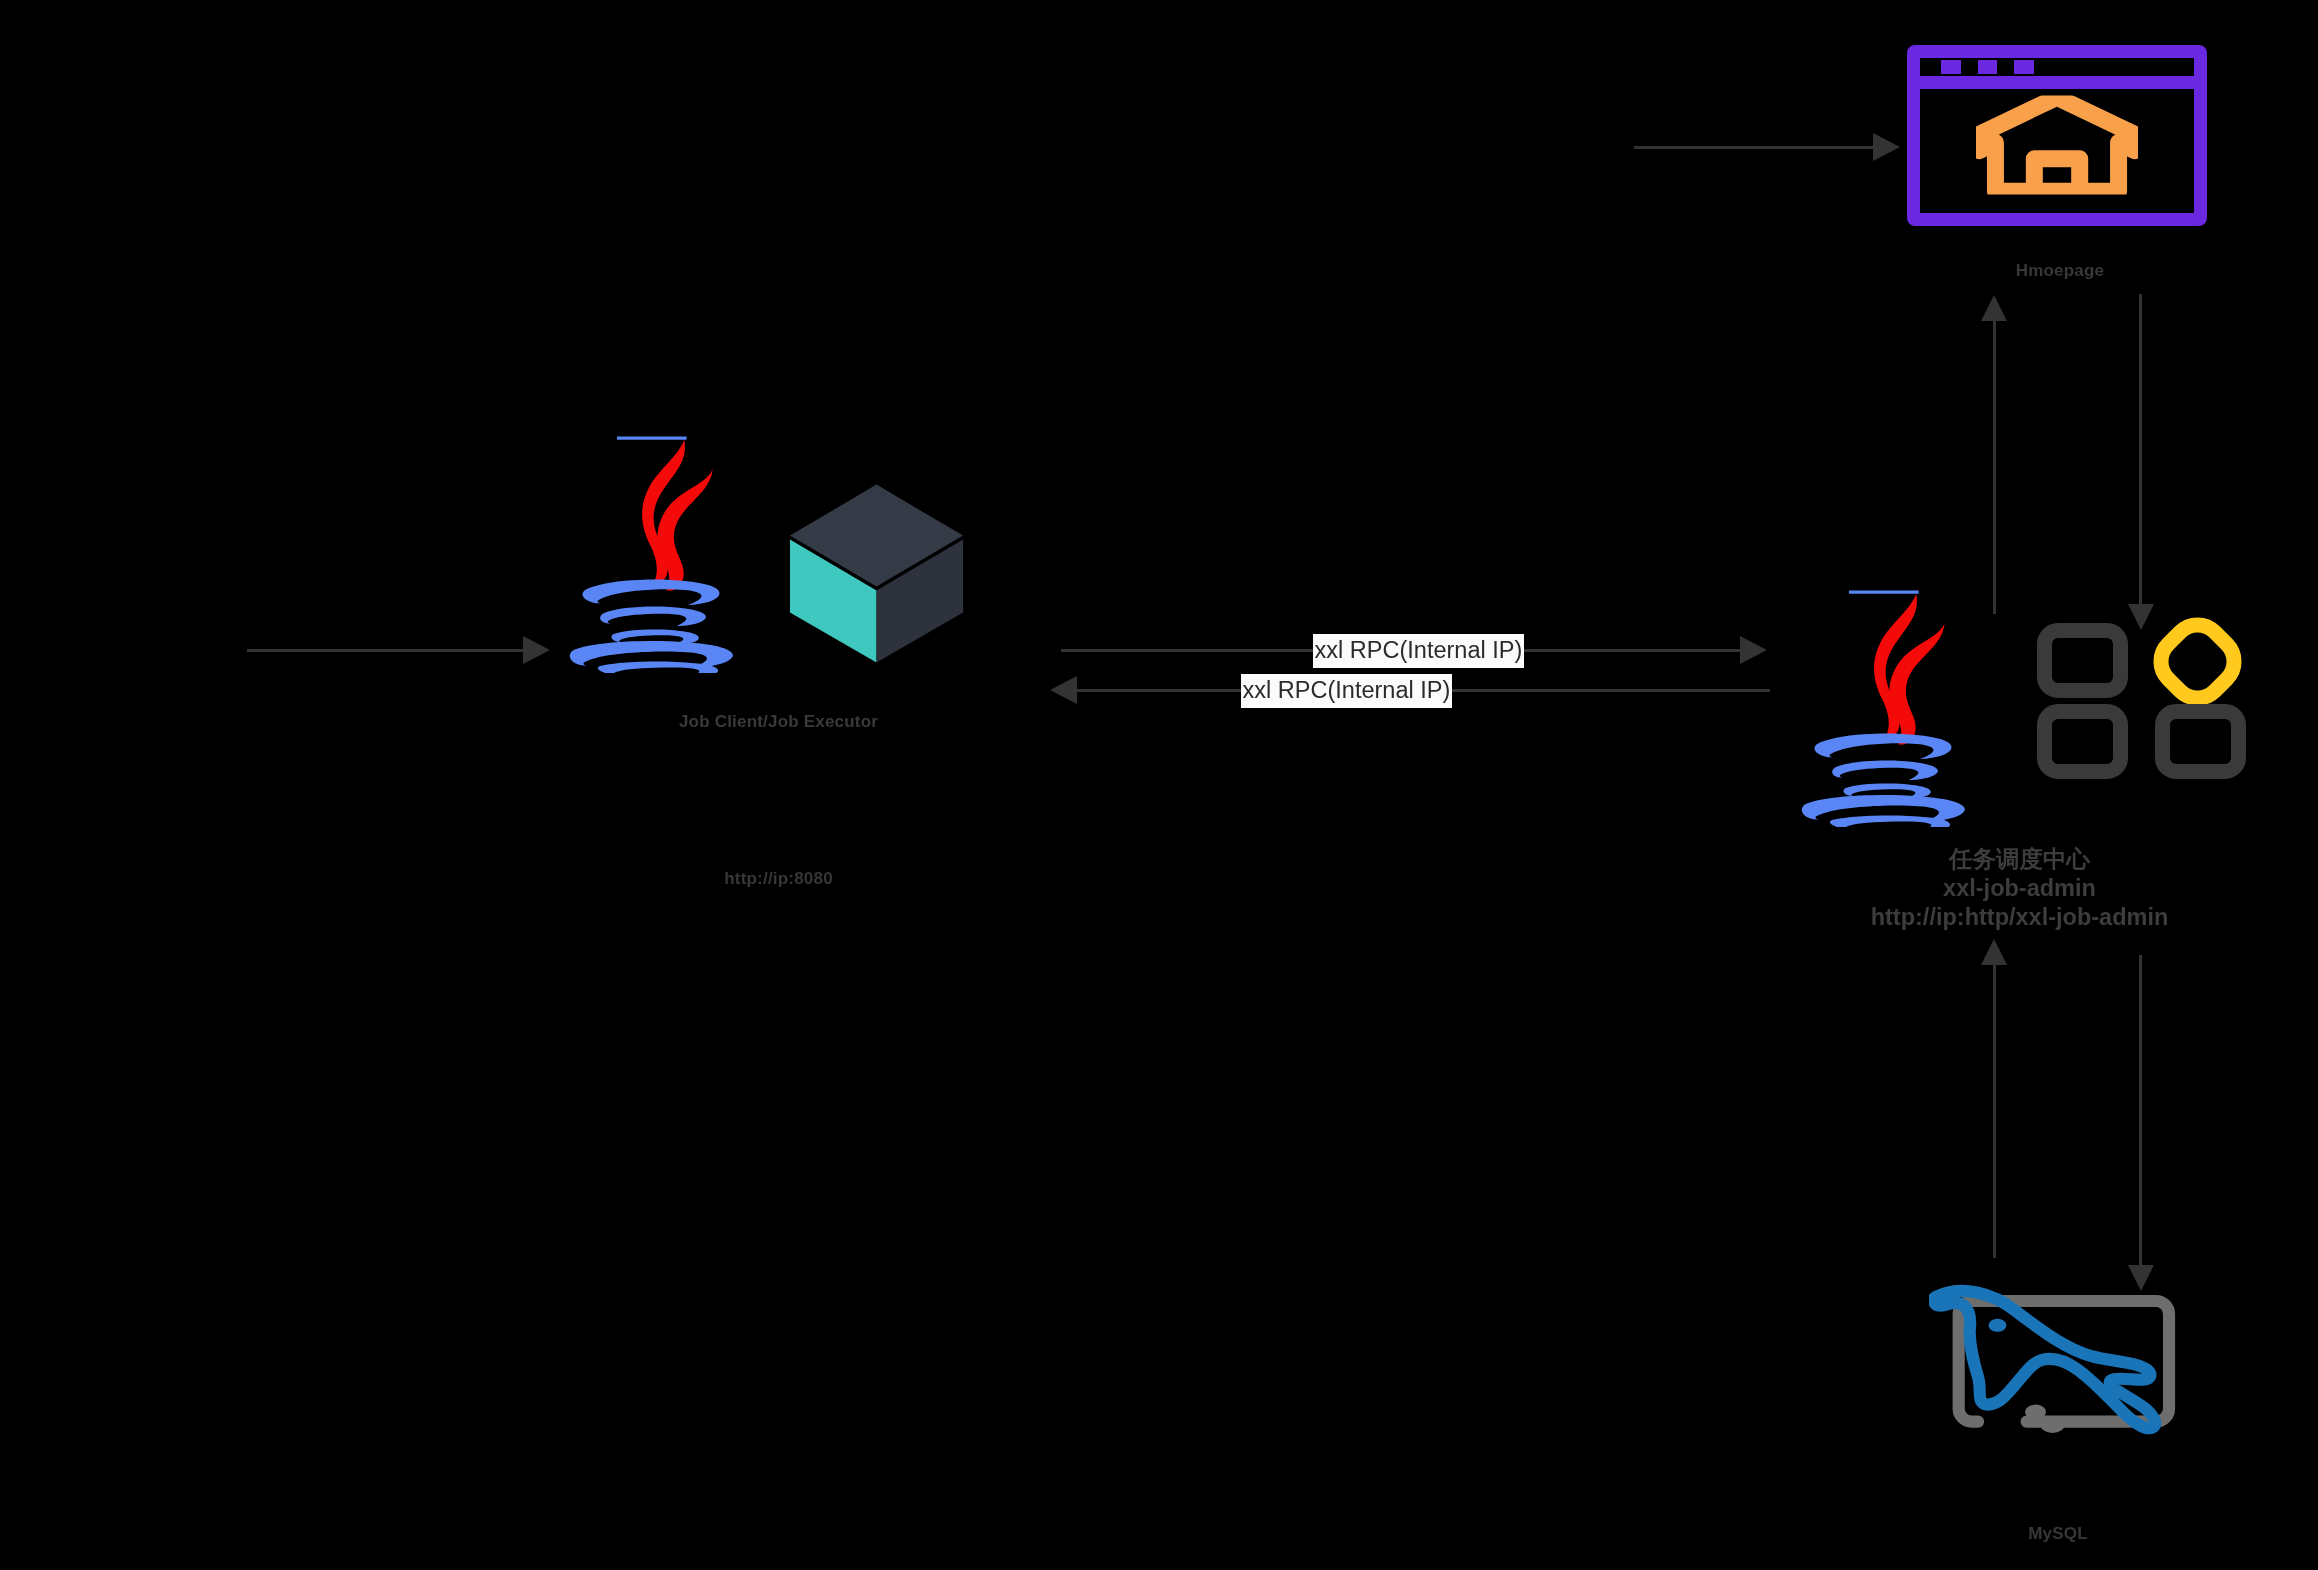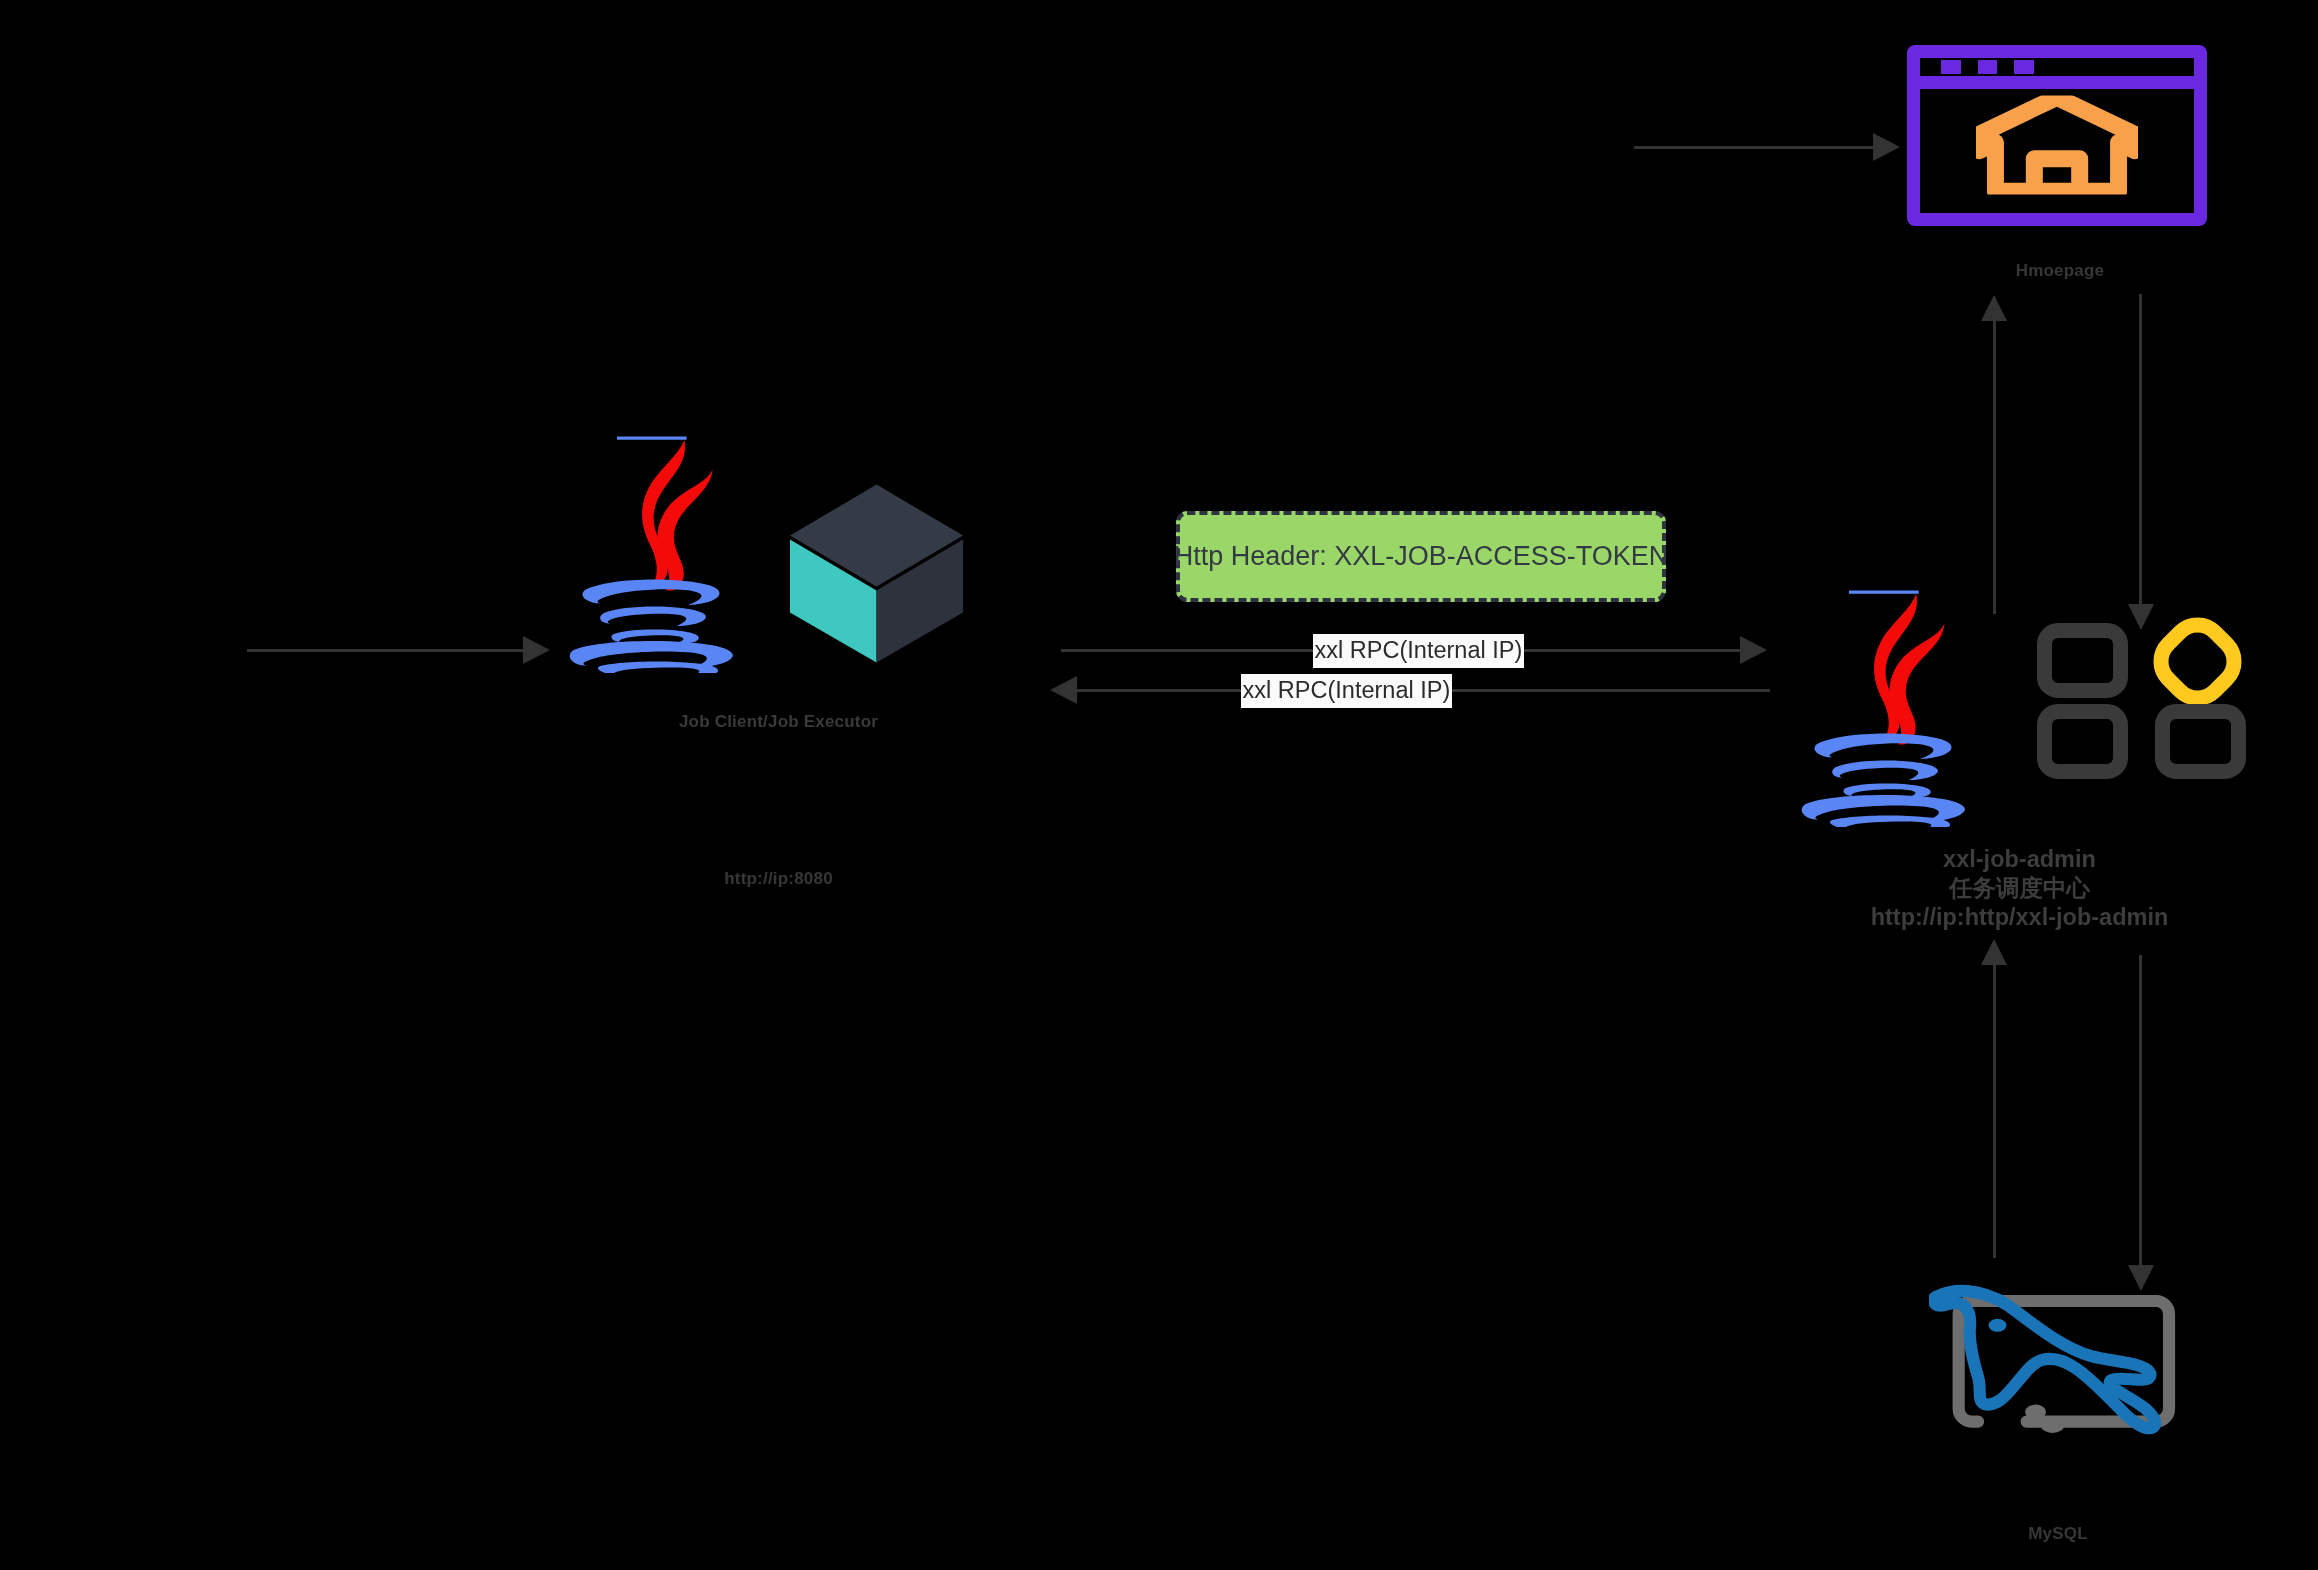--- a/index.html
+++ b/index.html
@@ -200,23 +200,20 @@
       <polygon points="115,2 222,65 115,128 8,65" fill="#353a47"></polygon>
       <polygon points="8,70 115,133 115,222 8,160" fill="#3ec8bf"></polygon>
       <polygon points="222,70 222,160 115,222 115,133" fill="#2d323d"></polygon>
     </svg>
   </div>
 
   <div class="node-label" style="left:523px;top:712px;width:511px;">Job Client/Job Executor</div>
 
   <div class="node-label thin" style="left:523px;top:869px;width:511px;font-weight:700;">http://ip:8080</div>
 
-  <div class="note-box" style="left:1176px;top:511px;width:490px;height:91px;">
-    <span>Http Header: XXL-JOB-ACCESS-TOKEN</span>
-  </div>
 
   <div class="arrow-line-h" style="left:1061px;top:649px;width:681px;"></div>
   <div class="head-right" style="left:1740px;top:636px;"></div>
   <div class="edge-label" style="left:1313px;top:634px;">xxl RPC(Internal IP)</div>
 
   <div class="arrow-line-h" style="left:1077px;top:689px;width:693px;"></div>
   <div class="head-left" style="left:1050px;top:676px;"></div>
   <div class="edge-label" style="left:1241px;top:674px;">xxl RPC(Internal IP)</div>
 
   <div class="java" style="left:1800px;top:584px;width:187px;height:243px;">
@@ -252,22 +249,22 @@
   </div>
 
   <div class="gridsq" style="left:2037px;top:623px;width:227px;height:156px;">
     <div class="cellbox" style="left:0;top:0;width:91px;height:75px;"></div>
     <div class="cellbox gold" style="left:120px;top:-1.6px;width:81px;height:81px;"></div>
     <div class="cellbox" style="left:0;top:81px;width:91px;height:75px;"></div>
     <div class="cellbox" style="left:118px;top:81px;width:91px;height:75px;"></div>
   </div>
 
   <div class="multi-label" style="left:1768px;top:845px;width:503px;">
+    <div>任务调度中心</div>
     <div>xxl-job-admin</div>
-    <div>任务调度中心</div>
     <div>http://ip:http/xxl-job-admin</div>
   </div>
 
   <div class="arrow-line-v" style="left:1993px;top:298px;height:316px;"></div>
   <div class="head-up" style="left:1981px;top:295px;"></div>
 
   <div class="arrow-line-v" style="left:2139px;top:294px;height:316px;"></div>
   <div class="head-down" style="left:2128px;top:604px;"></div>
 
   <div class="arrow-line-v" style="left:1993px;top:942px;height:316px;"></div>

